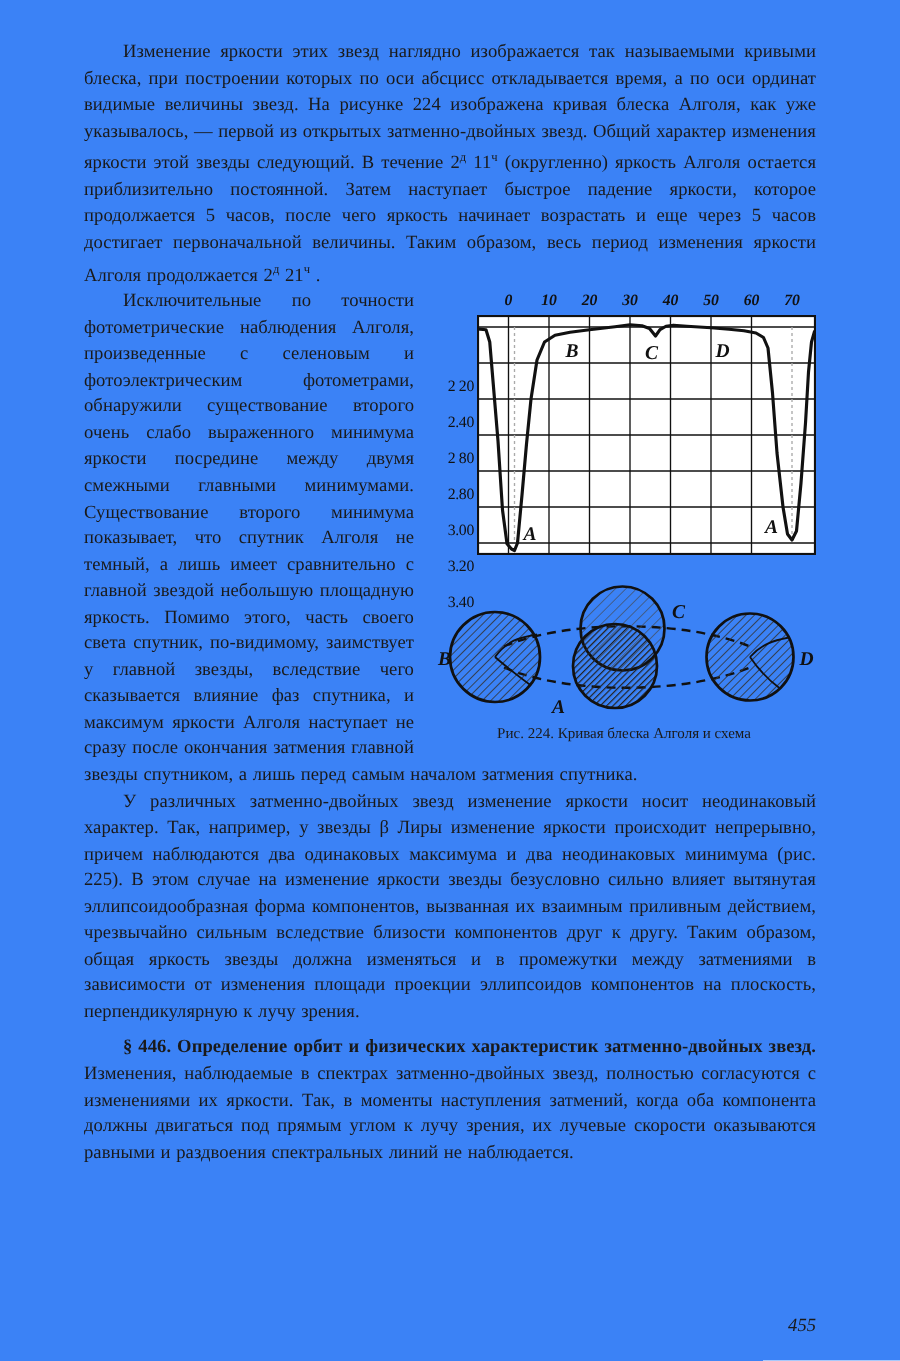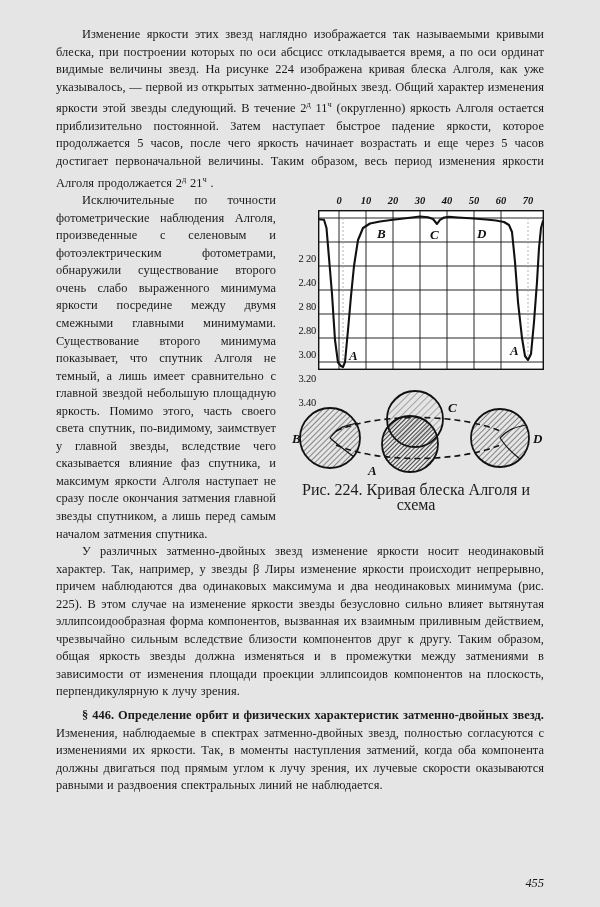--- a/index.html
+++ b/index.html
@@ -4,21 +4,21 @@
 <style>
   html, body {
     margin: 0;
     padding: 0;
     background: #ffffff;
   }
   .page {
     position: relative;
     width: 600px;
     height: 907px;
-    background: #e5e5e5;
+    background: #3b82f6;
     font-family: "Liberation Serif", "DejaVu Serif", serif;
     color: #1a1a1a;
     overflow: hidden;
   }
   .content {
     position: absolute;
     left: 56px;
     top: 26px;
     width: 488px;
   }
@@ -91,21 +91,21 @@
   .schem {
     position: relative;
     width: 256px;
     height: 92px;
     margin-top: 2px;
   }
   .schem svg { display: block; }
 
   .figcap {
     margin-top: 4px;
-    font-size: 16px;
+    font-size: 10px;
     line-height: 14.6px;
     text-align: center;
     font-family: "Liberation Serif", serif;
   }
 
   .section-head {
     font-weight: bold;
   }
   .pageno {
     position: absolute;

